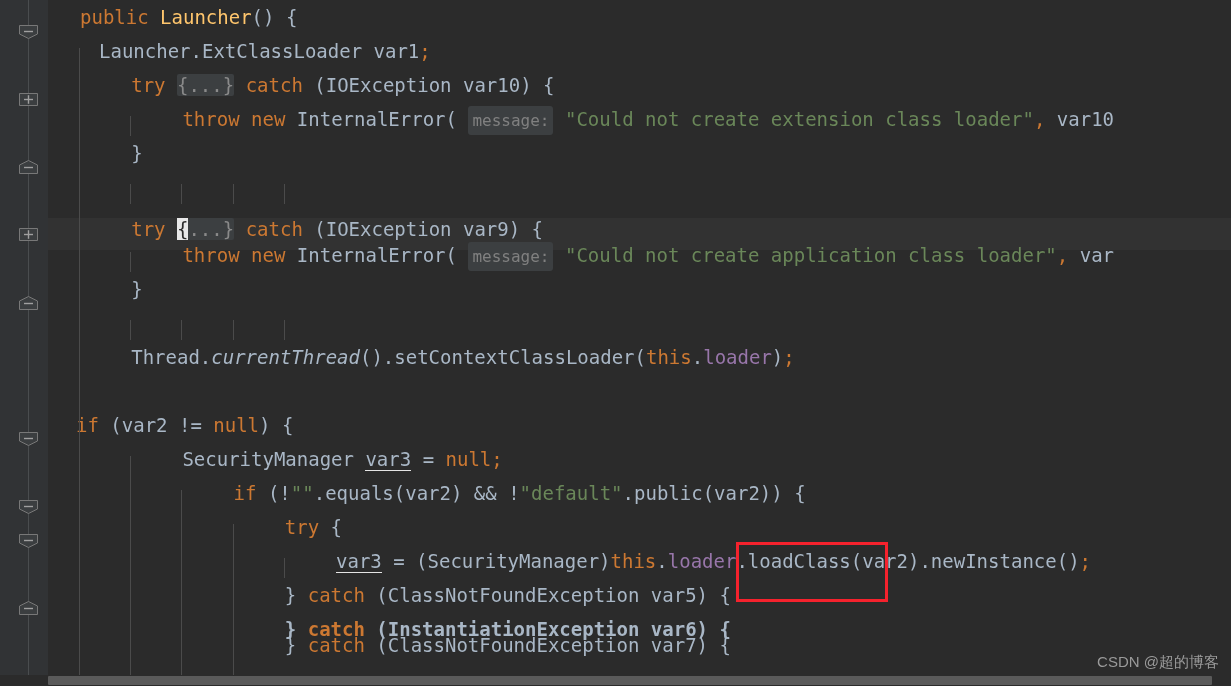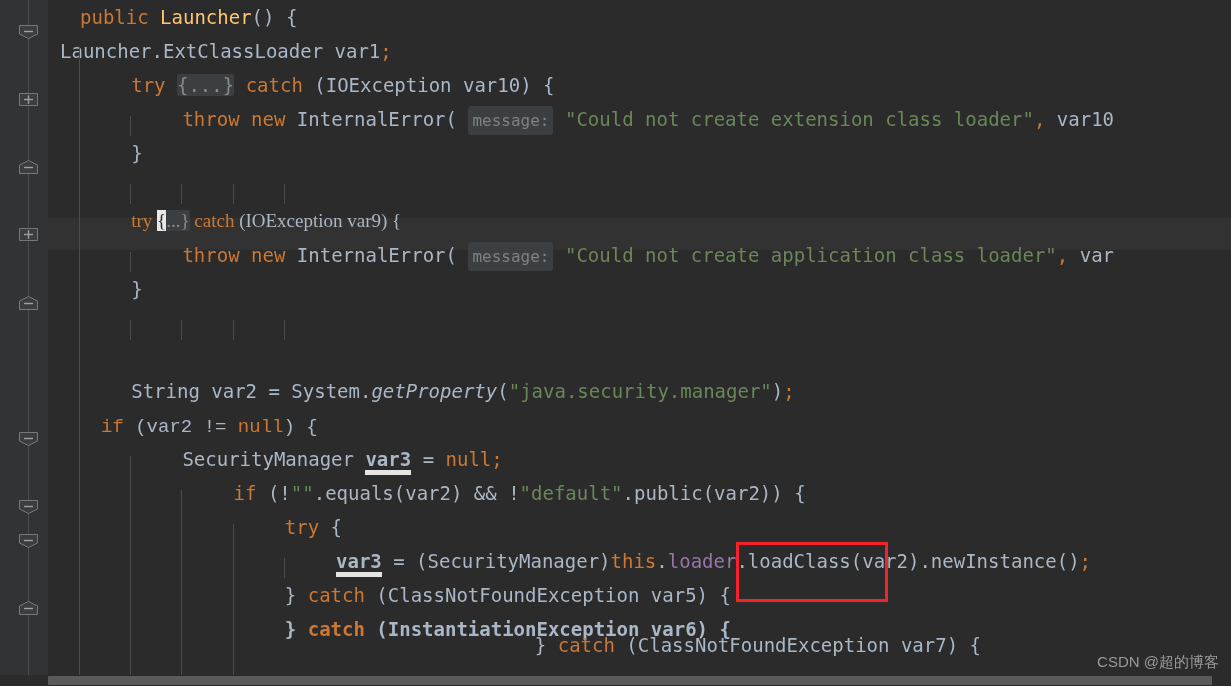--- a/index.html
+++ b/index.html
@@ -35,21 +35,21 @@
   .str{color:#6a8759;}           
   .fld{color:#9876aa;}           
   .mth{color:#ffc66d;}           
   .stat{font-style:italic;}
   .hint{
     color:#808080;background:#3c3f41;border-radius:3px;
     padding:5px 4px;font-size:16px;
   }
   .fold-ph{background:#3c3f41;border-radius:2px;color:#8a8a8a;}
   .sel{background:#e8e8e8;color:#2b2b2b;}
-  .usg{border-bottom:5px solid #e5e5e5;font-weight:bold;}
+  .usg{border-bottom:1px solid #e5e5e5;}
 
   
   #annotation{
     position:absolute;left:736px;top:542px;width:152px;height:60px;
     border:3px solid #f5222d;box-sizing:border-box;z-index:6;pointer-events:none;
   }
 
   
   #watermark{
     position:absolute;right:12px;bottom:14px;z-index:7;
@@ -82,38 +82,38 @@
       <div class="guide" style="left: 233px; top: 184px; height: 20px;"></div>
       <div class="guide" style="left: 233px; top: 320px; height: 20px;"></div>
       <div class="guide" style="left: 233px; top: 524px; height: 156px;"></div>
       <div class="guide" style="left: 284px; top: 184px; height: 20px;"></div>
       <div class="guide" style="left: 284px; top: 320px; height: 20px;"></div>
       <div class="guide" style="left: 284px; top: 558px; height: 20px;"></div>
     </div>
 
   <div id="code">
       <div class="line" style="top: 0px;"><span class="txt" style="padding-left: 80px;"><span class="kw">public</span><span class="id"> </span><span class="mth">Launcher</span><span class="id">() {</span></span></div>
-      <div class="line" style="top: 34px;"><span class="txt" style="padding-left: 60px;"><span class="id">Launcher.ExtClassLoader var1</span><span class="kw">;</span></span></div>
+      <div class="line" style="top: 34px;"><span class="txt" style="padding-left: 99px;"><span class="id">Launcher.ExtClassLoader var1</span><span class="kw">;</span></span></div>
       <div class="line" style="top: 68px;"><span class="txt" style="padding-left: 131.2px;"><span class="kw">try</span><span class="id"> </span><span class="fold-ph">{...}</span><span class="id"> </span><span class="kw">catch</span><span class="id"> (IOException var10) {</span></span></div>
       <div class="line" style="top: 102px;"><span class="txt" style="padding-left: 182.4px;"><span class="kw">throw</span><span class="id"> </span><span class="kw">new</span><span class="id"> InternalError(</span><span class="id"> </span><span class="hint">message:</span><span class="id"> </span><span class="str">"Could not create extension class loader"</span><span class="kw">,</span><span class="id"> var10</span></span></div>
       <div class="line" style="top: 136px;"><span class="txt" style="padding-left: 131.2px;"><span class="id">}</span></span></div>
       <div class="line" style="top: 170px;"><span class="txt" style="padding-left: 80px;"></span></div>
-      <div class="line" style="top: 204px; font-family: Liberation Serif, serif;"><span class="txt" style="padding-left: 131.2px;"><span class="kw">try</span><span class="id"> </span><span class="sel">{</span><span class="fold-ph">...}</span><span class="id"> </span><span class="kw">catch</span><span class="id"> (IOException var9) {</span></span></div>
+      <div class="line" style="top: 212px;"><span class="txt" style="padding-left: 131.2px;"><span class="kw">try</span><span class="id"> </span><span class="sel">{</span><span class="fold-ph">...}</span><span class="id"> </span><span class="kw">catch</span><span class="id"> (IOException var9) {</span></span></div>
       <div class="line" style="top: 238px;"><span class="txt" style="padding-left: 182.4px;"><span class="kw">throw</span><span class="id"> </span><span class="kw">new</span><span class="id"> InternalError(</span><span class="id"> </span><span class="hint">message:</span><span class="id"> </span><span class="str">"Could not create application class loader"</span><span class="kw">,</span><span class="id"> var</span></span></div>
       <div class="line" style="top: 272px;"><span class="txt" style="padding-left: 131.2px;"><span class="id">}</span></span></div>
       <div class="line" style="top: 306px;"><span class="txt" style="padding-left: 80px;"></span></div>
-      <div class="line" style="top: 374px;"><span class="txt" style="padding-left: 131.2px;"><span class="id">String var2 = System.</span><span class="id stat">getProperty</span><span class="id">(</span><span class="str">"java.security.manager"</span><span class="id">)</span><span class="kw">;</span></span></div>
-      <div class="line" style="top: 408px;"><span class="txt" style="padding-left: 101px; font-family: Liberation Mono, monospace;"><span class="kw">if</span><span class="id"> (var2 != </span><span class="kw">null</span><span class="id">) {</span></span></div>
+      <div class="line" style="top: 340px;"><span class="txt" style="padding-left: 131.2px;"><span class="id">Thread.</span><span class="id stat">currentThread</span><span class="id">().setContextClassLoader(</span><span class="kw">this</span><span class="id">.</span><span class="fld">loader</span><span class="id">)</span><span class="kw">;</span></span></div>
+      <div class="line" style="top: 408px;"><span class="txt" style="padding-left: 76px;"><span class="kw">if</span><span class="id"> (var2 != </span><span class="kw">null</span><span class="id">) {</span></span></div>
       <div class="line" style="top: 442px;"><span class="txt" style="padding-left: 182.4px;"><span class="id">SecurityManager </span><span class="id usg">var3</span><span class="id"> = </span><span class="kw">null</span><span class="kw">;</span></span></div>
       <div class="line" style="top: 476px;"><span class="txt" style="padding-left: 233.6px;"><span class="kw">if</span><span class="id"> (!</span><span class="str">""</span><span class="id">.equals(var2) &amp;&amp; !</span><span class="str">"default"</span><span class="id">.public(var2)) {</span></span></div>
       <div class="line" style="top: 510px;"><span class="txt" style="padding-left: 284.8px;"><span class="kw">try</span><span class="id"> {</span></span></div>
       <div class="line" style="top: 544px;"><span class="txt" style="padding-left: 336px;"><span class="id usg">var3</span><span class="id"> = (SecurityManager)</span><span class="kw">this</span><span class="id">.</span><span class="fld">loader</span><span class="id">.loadClass(var2).newInstance()</span><span class="kw">;</span></span></div>
       <div class="line" style="top: 578px;"><span class="txt" style="padding-left: 284.8px;"><span class="id">} </span><span class="kw">catch</span><span class="id"> (ClassNotFoundException var5) {</span></span></div>
       <div class="line" style="top: 612px;"><span class="txt" style="padding-left: 284.8px; font-weight: bold;"><span class="id">} </span><span class="kw">catch</span><span class="id"> (InstantiationException var6) {</span></span></div>
-      <div class="line" style="top: 628px; text-align: center;"><span class="txt" style="padding-left: 284.8px;"><span class="id">} </span><span class="kw">catch</span><span class="id"> (ClassNotFoundException var7) {</span></span></div>
+      <div class="line" style="top: 628px;"><span class="txt" style="padding-left: 284.8px;"><span class="id">} </span><span class="kw">catch</span><span class="id"> (ClassNotFoundException var7) {</span></span></div>
     </div>
 
   <div id="gutter">
     <div id="gutter-line"></div>
   <div class="fold" style="top: 24px;">
         <svg width="21" height="15" viewBox="0 0 21 15">
           <path d="M1.5 1.5 H19.5 V10 L10.5 14.5 L1.5 10 Z" fill="#3b3e40" stroke="#787878" stroke-width="1"></path>
           <line x1="6" y1="7.5" x2="15" y2="7.5" stroke="#a0a0a0" stroke-width="1.4"></line>
         </svg>
       </div>

